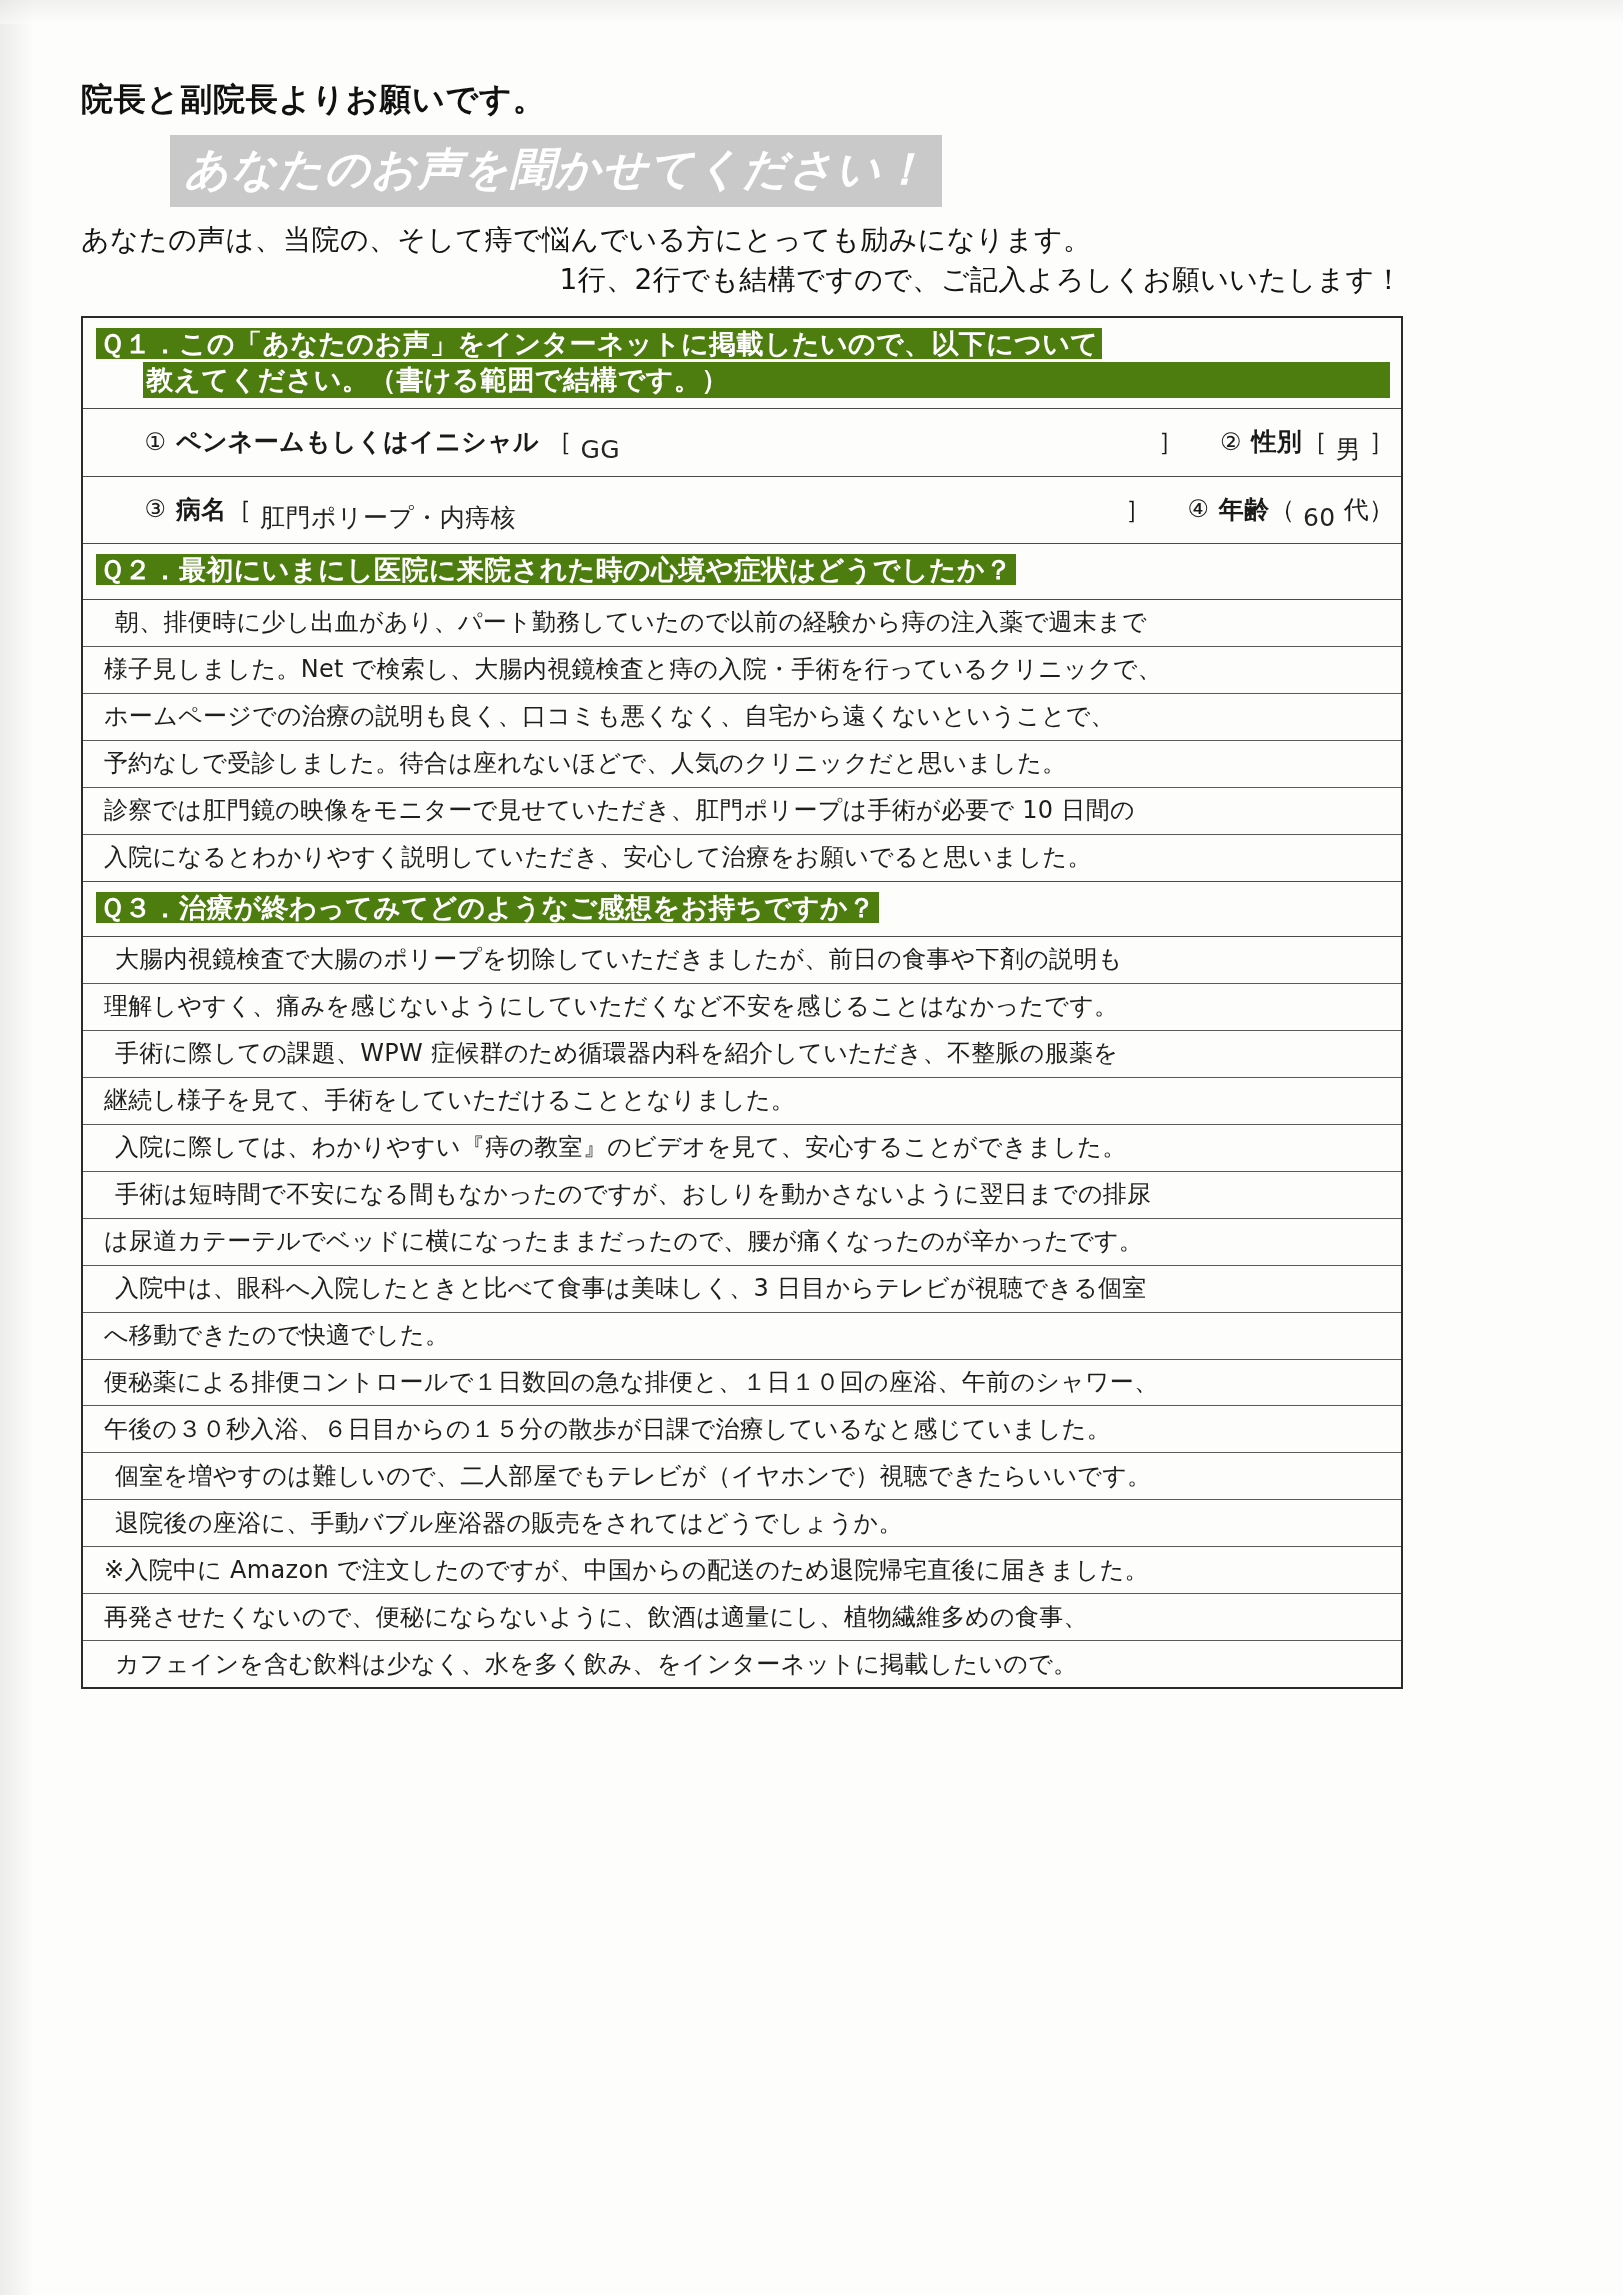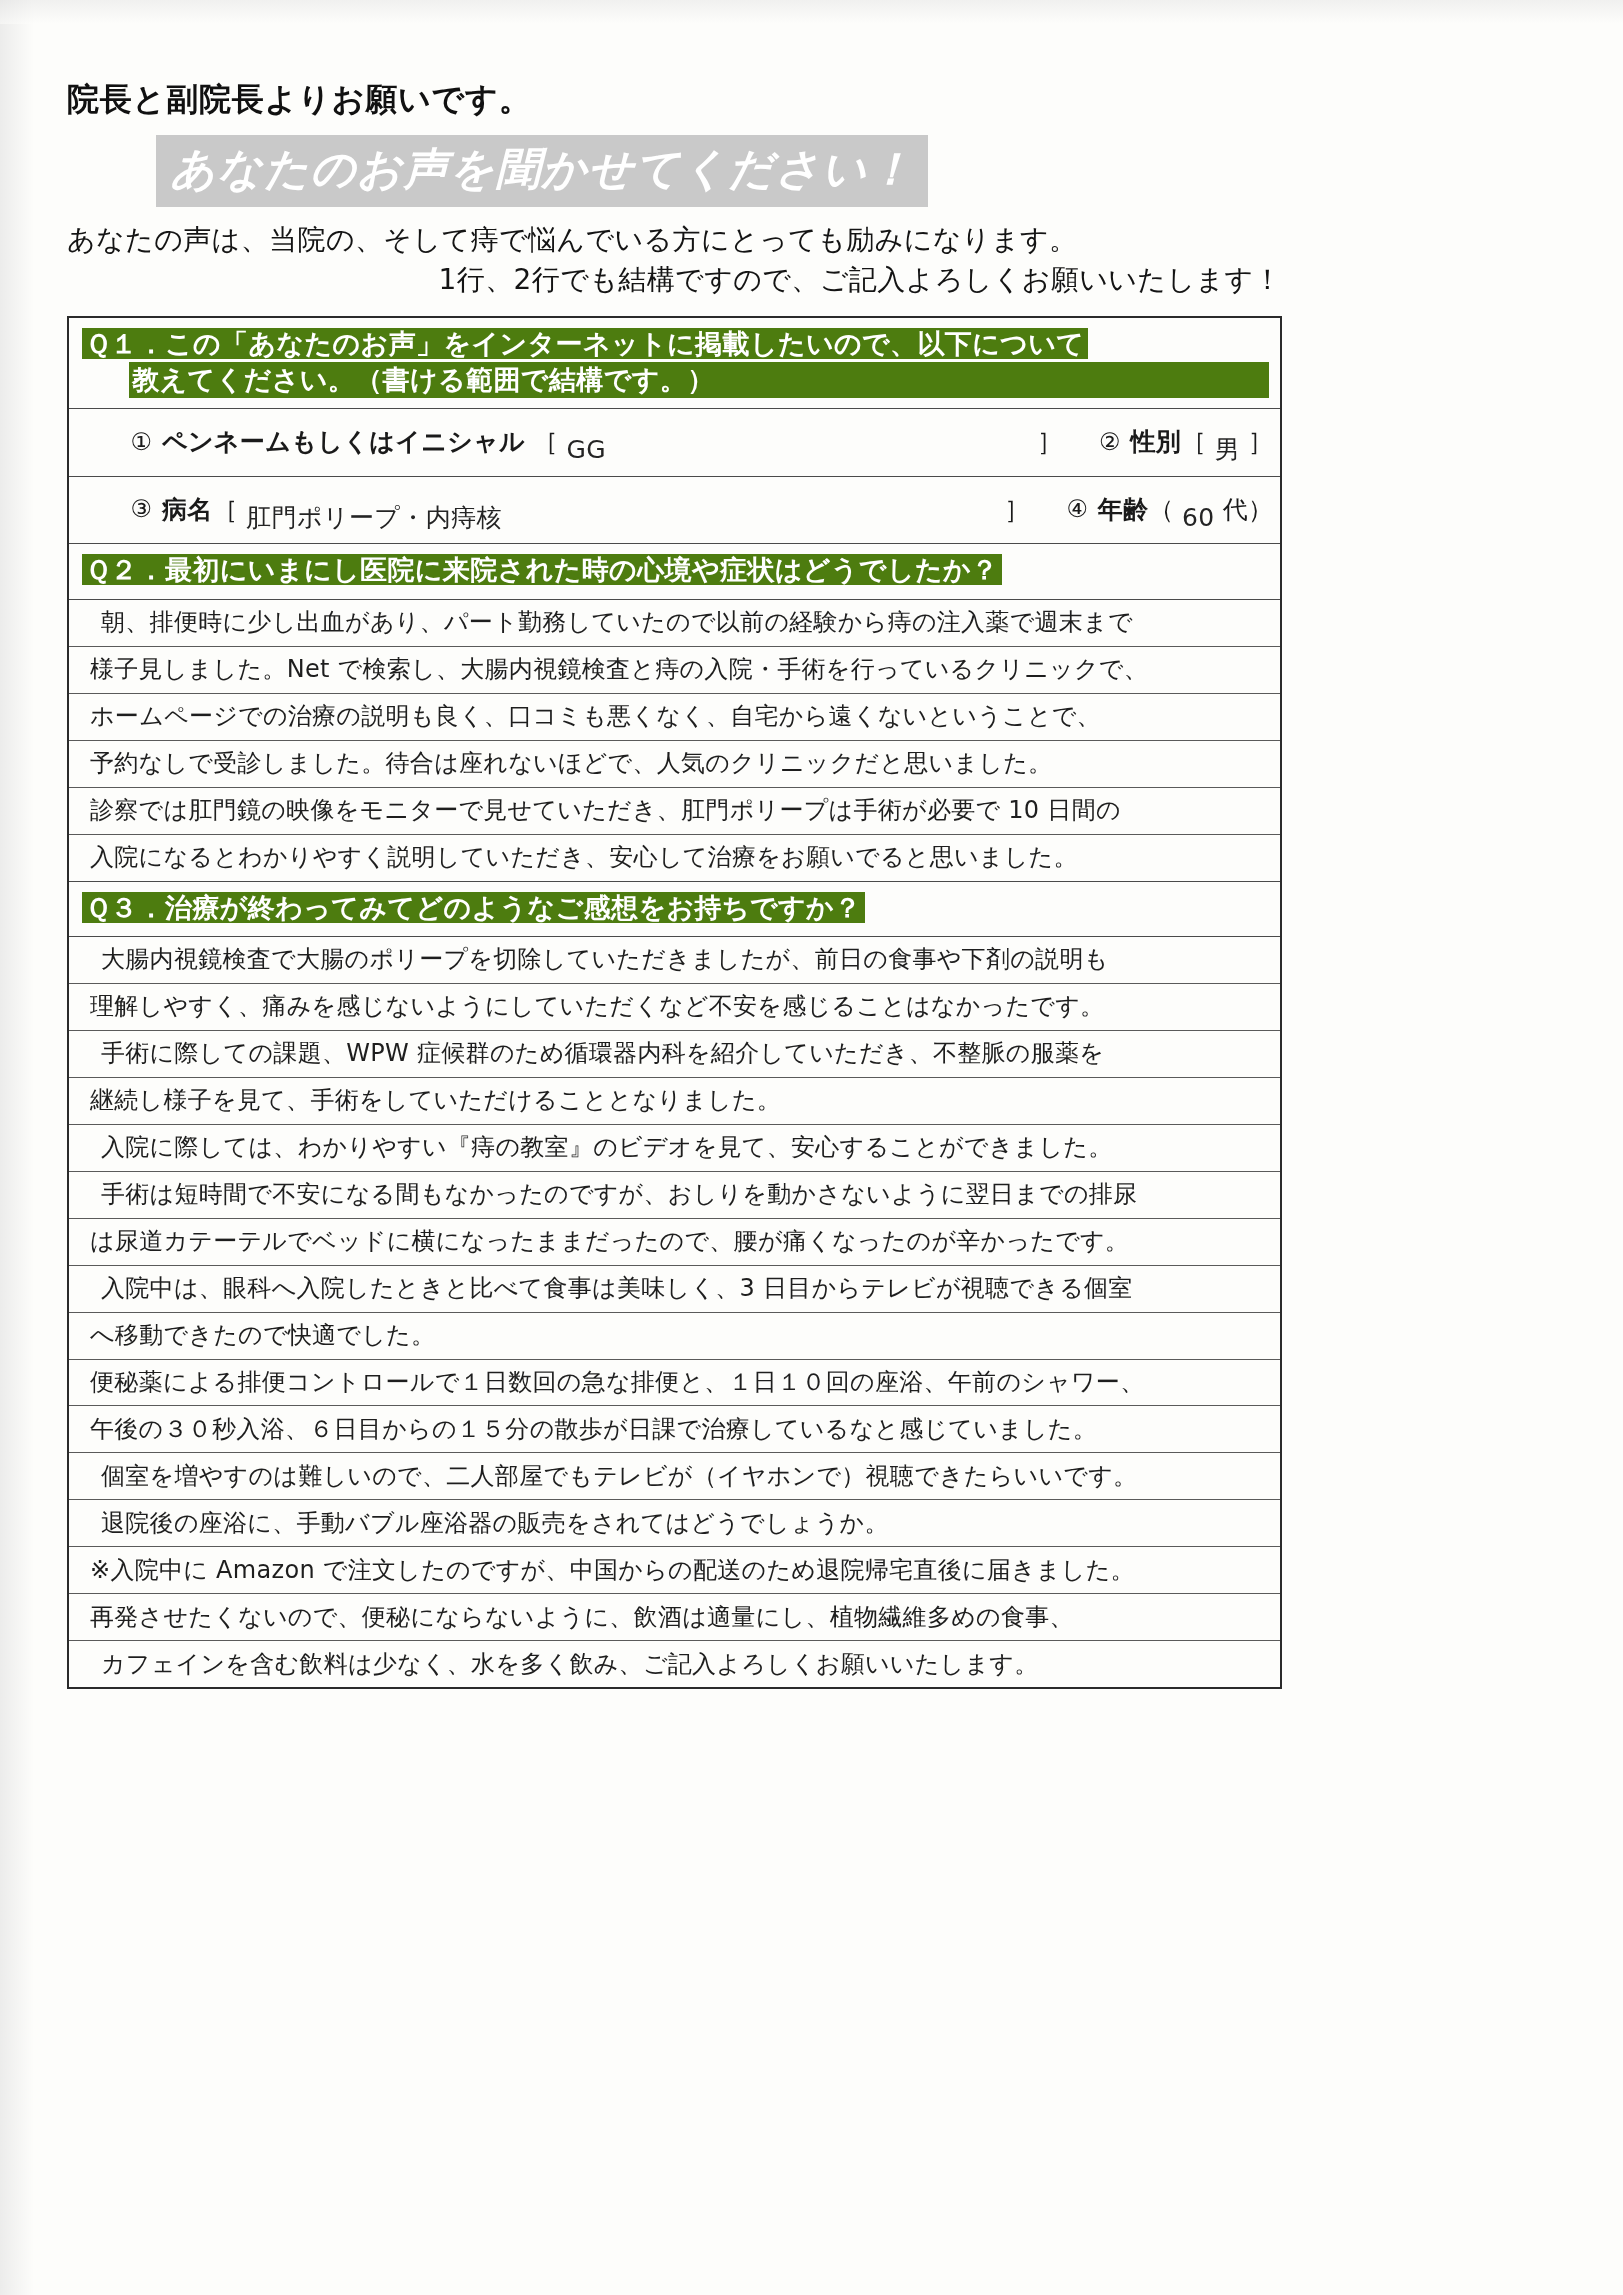--- a/index.html
+++ b/index.html
@@ -32,23 +32,23 @@
   }
   .scan-edge-top {
     position: absolute;
     left: 0; top: 0;
     width: 1624px; height: 24px;
     background: linear-gradient(to bottom, #e4e4e4, #fdfdfb);
     opacity: .5;
   }
   .content {
     position: absolute;
-    left: 67px;
+    left: 81px;
     top: 78px;
-    width: 1215px;
+    width: 1322px;
   }
 
   
   .hdr-line1 {
     font-size: 32px;
     font-weight: 700;
     letter-spacing: 0.8px;
     color: #111;
     margin-bottom: 9.7px;
   }
@@ -255,21 +255,21 @@
         <div class="ans-line indent">手術は短時間で不安になる間もなかったのですが、おしりを動かさないように翌日までの排尿</div>
         <div class="ans-line">は尿道カテーテルでベッドに横になったままだったので、腰が痛くなったのが辛かったです。</div>
         <div class="ans-line indent">入院中は、眼科へ入院したときと比べて食事は美味しく、3 日目からテレビが視聴できる個室</div>
         <div class="ans-line">へ移動できたので快適でした。</div>
         <div class="ans-line">便秘薬による排便コントロールで１日数回の急な排便と、１日１０回の座浴、午前のシャワー、</div>
         <div class="ans-line">午後の３０秒入浴、６日目からの１５分の散歩が日課で治療しているなと感じていました。</div>
         <div class="ans-line indent">個室を増やすのは難しいので、二人部屋でもテレビが（イヤホンで）視聴できたらいいです。</div>
         <div class="ans-line indent">退院後の座浴に、手動バブル座浴器の販売をされてはどうでしょうか。</div>
         <div class="ans-line">※入院中に Amazon で注文したのですが、中国からの配送のため退院帰宅直後に届きました。</div>
         <div class="ans-line">再発させたくないので、便秘にならないように、飲酒は適量にし、植物繊維多めの食事、</div>
-        <div class="ans-line indent">カフェインを含む飲料は少なく、水を多く飲み、ご記入よろしくお願いいたします。</div>
+        <div class="ans-line indent">カフェインを含む飲料は少なく、水を多く飲み、をインターネットに掲載したいので。</div>
       </div>
 
     </div>
 
 
   </div>
 </div>
 
 
 </body></html>

